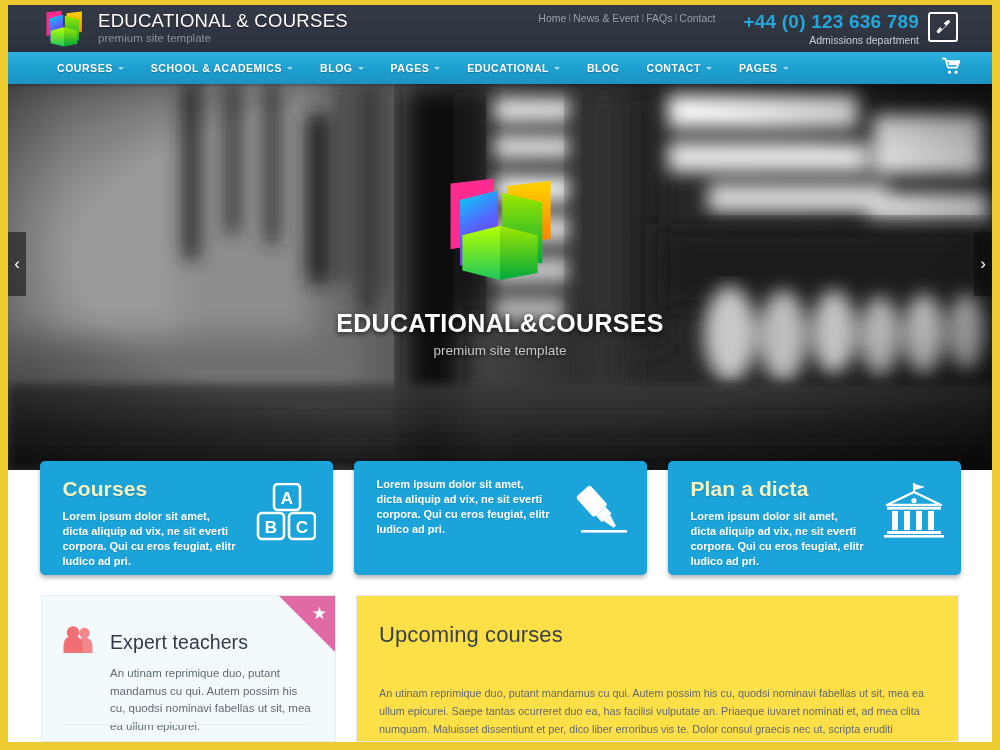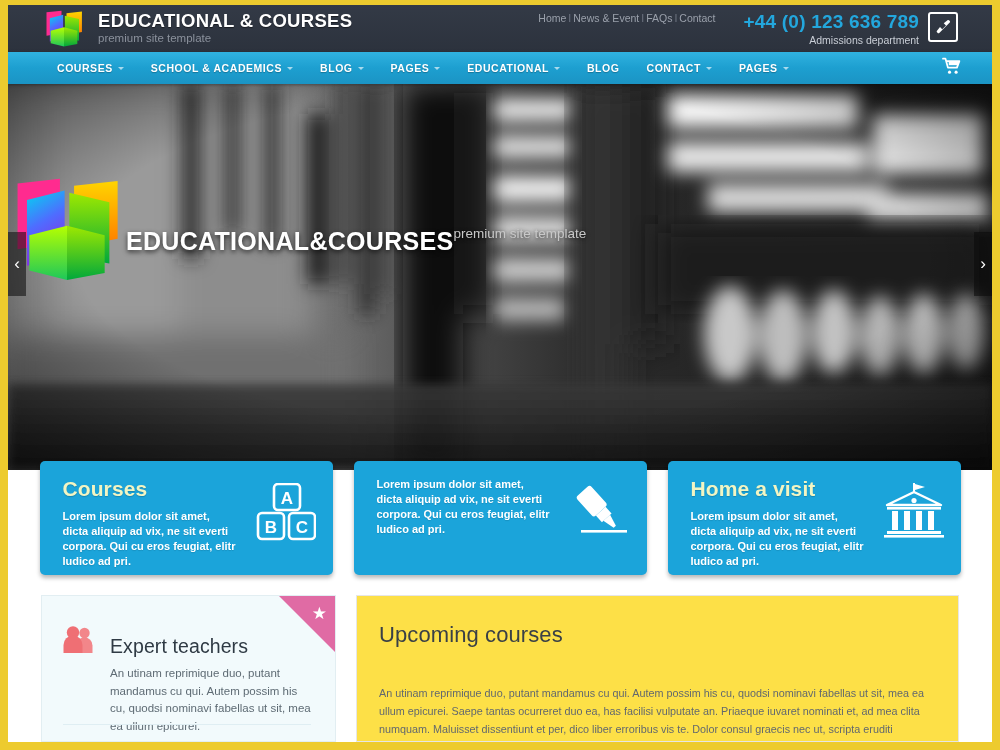--- a/index.html
+++ b/index.html
@@ -24,21 +24,21 @@
   .topbar {
     position: relative;
     height: 47px;
     background: #2e3440;
     background: linear-gradient(180deg,#333a46 0%,#2c323d 100%);
     display: flex; align-items: center;
   }
   .brand { display: flex; align-items: center; padding-left: 35px; }
   .brand-logo { width: 42px; height: 40px; position: relative; margin-right: 13px; }
   .brand-text .brand-title {
-    color: #fff; font-size: 18.5px; font-weight: bold; letter-spacing: .3px;
+    color: #fff; font-size: 18.5px; font-weight: normal; letter-spacing: .3px;
     line-height: 1.05; text-shadow: 0 1px 1px rgba(0,0,0,.5);
   }
   .brand-text .brand-sub {
     color: #8b919c; font-size: 11.5px; line-height: 1.3; margin-top: 1px;
   }
   .top-right {
     margin-left: auto; display: flex; align-items: flex-start;
     padding-right: 34px; gap: 0;
   }
   .toplinks { color: #9aa0ab; font-size: 10.5px; margin-right: 28px; white-space: nowrap; }
@@ -78,21 +78,21 @@
   .cart-icon { margin-left: auto; margin-right: 30px; cursor: pointer; }
 
   
   .hero {
     position: relative; height: 386px; overflow: hidden;
     background: #2a2a2a;
   }
   .hero-bg { position: absolute; inset: 0; }
   .hero-center {
     position: absolute; left: 0; right: 0; top: 90px;
-    display: flex; flex-direction: row; align-items: center;
+    display: flex; flex-direction: column; align-items: center;
   }
   .hero-logo { width: 118px; height: 113px; position: relative; }
   .hero-title {
     margin-top: 22px; color: #fff; font-size: 25px; font-weight: bold;
     letter-spacing: .3px; text-shadow: 0 2px 5px rgba(0,0,0,.7);
   }
   .hero-sub {
     margin-top: 5px; color: #c8c8c8; font-size: 13.5px;
     text-shadow: 0 1px 4px rgba(0,0,0,.8);
   }
@@ -145,21 +145,21 @@
   }
   .ribbon-tri {
     position: absolute; top: 0; right: 0;
     width: 0; height: 0;
     border-top: 56px solid #e06ba4;
     border-left: 56px solid transparent;
   }
   .ribbon-star {
     position: absolute; top: 7px; right: 8px; color: #fff; font-size: 17px;
   }
-  .teachers-head { display: flex; align-items: flex-end; gap: 13px; }
+  .teachers-head { display: flex; align-items: center; gap: 13px; }
   .teachers-head h3 {
     font-size: 19.5px; color: #2f3a44; font-weight: normal; letter-spacing: .1px;
   }
   .teachers-body {
     margin-top: 7px; margin-left: 47px;
     font-size: 11.5px; line-height: 17.5px; color: #5e6b74;
   }
   .teachers-rule {
     position: absolute; left: 21px; right: 24px; bottom: 16px;
     height: 1px; background: #dfeef3;
@@ -413,21 +413,21 @@
             <rect x="22" y="2" width="19" height="27" rx="3" fill="#fff"></rect>
             <rect x="25" y="29" width="13" height="9" fill="#fff"></rect>
             <path d="M27 38 L36 38 L33 50 L30 50 Z" fill="#fff"></path>
           </g>
           <rect x="13" y="47" width="46" height="2.6" fill="#fff"></rect>
         </svg>
       </div>
     </div>
 
     <div class="promo">
-      <h3>Home a visit</h3>
+      <h3>Plan a dicta</h3>
       <p>Lorem ipsum dolor sit amet, dicta aliquip ad vix, ne sit everti corpora. Qui cu eros feugiat, elitr Iudico ad pri.</p>
       <div class="promo-icon">
         <svg width="60" height="56" viewBox="0 0 60 56">
           <rect x="29" y="0" width="2" height="9" fill="#fff"></rect>
           <path d="M31 1 L41 4 L31 7 Z" fill="#fff"></path>
           <path d="M30 9 L57 22 L3 22 Z" fill="none" stroke="#fff" stroke-width="2.4" stroke-linejoin="round"></path>
           <circle cx="30" cy="17.5" r="2.6" fill="#fff"></circle>
           <rect x="3" y="24" width="54" height="2.6" fill="#fff"></rect>
           <rect x="8" y="28" width="6" height="19" fill="#fff"></rect>
           <rect x="20" y="28" width="6" height="19" fill="#fff"></rect>

